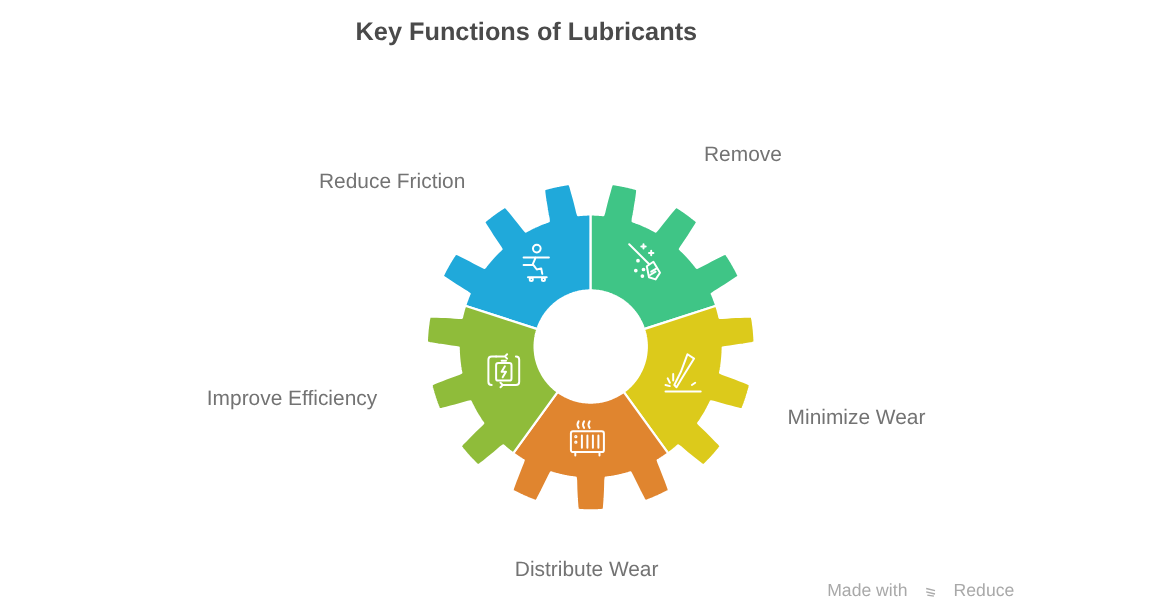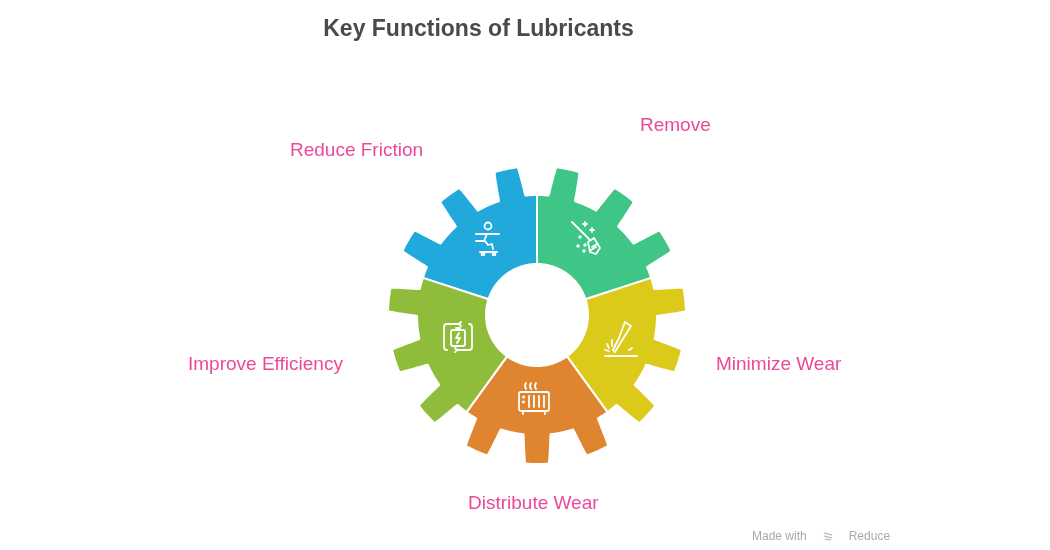--- a/index.html
+++ b/index.html
@@ -1,20 +1,20 @@
 <!DOCTYPE html>
 <html><head>
 <meta charset="utf-8">
 <style>
   html, body { margin:0; padding:0; background:#ffffff; }
   body { width:1050px; height:550px; position:relative; overflow:hidden; font-family:"Liberation Sans", "DejaVu Sans", sans-serif; }
   .title { position:absolute; left:0; width:957px; top:15px; text-align:center; font-size:23px; font-weight:bold; color:#4a4a4a; }
-  .label { position:absolute; font-size:19px; color:#ec4899; line-height:25px; white-space:nowrap; }
+  .label { position:absolute; font-size:19px; color:#737373; line-height:25px; white-space:nowrap;margin-top:16px; }
   svg.gear { position:absolute; left:0; top:0; }
-  .footer { position:absolute; left:752px; top:529px; font-size:12px; color:#a9a9a9; display:flex; align-items:center; gap:16px; }
+  .footer { position:absolute; left:752px; top:529px; font-size:16px; color:#a9a9a9; display:flex; align-items:center; gap:16px; }
   .footer svg { display:inline-block; }
 </style>
 </head>
 <body>
 
 <div class="title">Key Functions of Lubricants</div>
 
 <svg class="gear" width="1050" height="550" viewBox="0 0 1050 550">
   <g id="segments">
       <path d="M422.9 277.9 L423.0 277.4 L423.2 276.9 L423.4 276.4 L423.5 275.9 L423.7 275.4 L423.9 274.9 L424.1 274.4 L424.2 274.0 L424.4 273.5 L424.6 273.0 L424.8 272.5 L425.0 272.0 L425.2 271.5 L425.3 271.0 L425.5 270.5 L425.7 270.0 L425.9 269.6 L426.1 269.1 L426.3 268.6 L426.5 268.1 L426.7 267.6 L427.0 267.2 L425.0 265.7 L421.5 263.6 L418.0 261.4 L414.6 259.2 L411.2 257.0 L407.8 254.8 L404.4 252.5 L402.5 250.9 L402.8 250.3 L403.1 249.7 L403.4 249.1 L403.7 248.5 L403.9 247.9 L404.2 247.4 L404.5 246.8 L404.8 246.2 L405.1 245.6 L405.4 245.0 L405.7 244.5 L406.1 243.9 L406.4 243.3 L406.7 242.8 L407.0 242.2 L407.3 241.6 L407.6 241.1 L408.0 240.5 L408.3 239.9 L408.6 239.4 L408.9 238.8 L409.3 238.3 L409.6 237.7 L410.0 237.1 L410.3 236.6 L410.6 236.0 L411.0 235.5 L411.3 234.9 L411.7 234.4 L412.0 233.8 L412.4 233.3 L412.8 232.8 L413.1 232.2 L413.5 231.7 L413.8 231.1 L414.2 230.6 L416.6 231.4 L420.2 233.2 L423.9 235.0 L427.5 236.9 L431.1 238.8 L434.7 240.7 L438.3 242.6 L440.5 243.6 L440.8 243.2 L441.2 242.8 L441.5 242.4 L441.8 241.9 L442.1 241.5 L442.4 241.1 L442.8 240.7 L443.1 240.3 L443.4 239.9 L443.7 239.5 L444.1 239.1 L444.4 238.7 L444.7 238.3 L445.1 237.9 L445.4 237.5 L445.8 237.1 L446.1 236.7 L446.4 236.3 L446.8 235.9 L447.1 235.5 L447.5 235.1 L447.8 234.7 L448.2 234.3 L448.5 233.9 L448.9 233.5 L449.2 233.2 L449.6 232.8 L450.0 232.4 L450.3 232.0 L450.7 231.6 L451.0 231.3 L451.4 230.9 L451.8 230.5 L452.1 230.1 L452.5 229.8 L452.9 229.4 L453.3 229.0 L453.6 228.7 L454.0 228.3 L454.4 228.0 L454.8 227.6 L455.2 227.2 L455.5 226.9 L455.9 226.5 L454.7 224.4 L452.4 221.0 L450.1 217.7 L447.9 214.3 L445.7 210.8 L443.5 207.4 L441.3 204.0 L440.2 201.7 L440.7 201.3 L441.2 200.9 L441.7 200.4 L442.2 200.0 L442.7 199.6 L443.2 199.2 L443.7 198.8 L444.2 198.4 L444.8 198.0 L445.3 197.6 L445.8 197.2 L446.3 196.8 L446.8 196.4 L447.3 196.0 L447.8 195.6 L448.4 195.2 L448.9 194.8 L449.4 194.5 L449.9 194.1 L450.5 193.7 L451.0 193.3 L451.5 192.9 L452.1 192.6 L452.6 192.2 L453.1 191.8 L453.7 191.5 L454.2 191.1 L454.8 190.8 L455.3 190.4 L455.8 190.0 L456.4 189.7 L456.9 189.3 L457.5 189.0 L458.0 188.6 L458.6 188.3 L459.1 188.0 L461.0 189.7 L463.6 192.8 L466.2 195.9 L468.7 199.1 L471.3 202.3 L473.8 205.5 L476.3 208.7 L477.9 210.6 L478.4 210.3 L478.8 210.0 L479.3 209.8 L479.7 209.5 L480.2 209.3 L480.7 209.0 L481.1 208.8 L481.6 208.6 L482.1 208.3 L482.5 208.1 L483.0 207.8 L483.5 207.6 L483.9 207.4 L484.4 207.1 L484.9 206.9 L485.3 206.7 L485.8 206.5 L486.3 206.2 L486.8 206.0 L487.2 205.8 L487.7 205.6 L488.2 205.4 L488.7 205.2 L489.2 205.0 L489.6 204.7 L490.1 204.5 L490.6 204.3 L491.1 204.1 L491.6 203.9 L492.0 203.7 L492.5 203.5 L493.0 203.3 L493.5 203.2 L494.0 203.0 L494.5 202.8 L495.0 202.6 L495.5 202.4 L496.0 202.2 L496.4 202.1 L496.9 201.9 L497.4 201.7 L497.9 201.5 L498.4 201.4 L498.9 201.2 L498.7 198.7 L497.9 194.7 L497.2 190.7 L496.6 186.7 L495.9 182.7 L495.3 178.7 L494.8 174.6 L494.7 172.1 L495.3 172.0 L495.9 171.8 L496.6 171.6 L497.2 171.4 L497.8 171.2 L498.4 171.1 L499.1 170.9 L499.7 170.7 L500.3 170.6 L501.0 170.4 L501.6 170.3 L502.2 170.1 L502.8 170.0 L503.5 169.8 L504.1 169.7 L504.8 169.5 L505.4 169.4 L506.0 169.3 L506.7 169.1 L507.3 169.0 L507.9 168.9 L508.6 168.7 L509.2 168.6 L509.8 168.5 L510.5 168.4 L511.1 168.3 L511.8 168.2 L512.4 168.0 L513.0 167.9 L513.7 167.8 L514.3 167.7 L515.0 167.6 L515.6 167.5 L516.3 167.5 L516.9 167.4 L517.6 167.3 L518.5 169.6 L519.6 173.5 L520.7 177.4 L521.8 181.4 L522.8 185.3 L523.8 189.2 L524.7 193.2 L525.5 195.6 L526.0 195.5 L526.5 195.5 L527.1 195.4 L527.6 195.4 L528.1 195.3 L528.6 195.3 L529.2 195.3 L529.7 195.2 L530.2 195.2 L530.7 195.2 L531.2 195.1 L531.8 195.1 L532.3 195.1 L532.8 195.1 L533.3 195.1 L533.9 195.0 L534.4 195.0 L534.9 195.0 L535.4 195.0 L536.0 195.0 L536.5 195.0 L537.0 195.0 L537.0 264.0 L536.1 264.0 L535.2 264.0 L534.3 264.1 L533.4 264.1 L532.6 264.2 L531.7 264.3 L530.8 264.4 L529.9 264.5 L529.0 264.6 L528.1 264.8 L527.3 264.9 L526.4 265.1 L525.5 265.3 L524.7 265.5 L523.8 265.7 L522.9 266.0 L522.1 266.2 L521.2 266.5 L520.4 266.8 L519.6 267.1 L518.7 267.4 L517.9 267.7 L517.1 268.1 L516.3 268.4 L515.4 268.8 L514.6 269.2 L513.8 269.6 L513.1 270.0 L512.3 270.4 L511.5 270.8 L510.7 271.3 L510.0 271.7 L509.2 272.2 L508.5 272.7 L507.7 273.2 L507.0 273.7 L506.3 274.3 L505.6 274.8 L504.9 275.4 L504.2 275.9 L503.5 276.5 L502.9 277.1 L502.2 277.7 L501.6 278.3 L500.9 278.9 L500.3 279.6 L499.7 280.2 L499.1 280.9 L498.5 281.5 L497.9 282.2 L497.4 282.9 L496.8 283.6 L496.3 284.3 L495.7 285.0 L495.2 285.7 L494.7 286.5 L494.2 287.2 L493.7 288.0 L493.3 288.7 L492.8 289.5 L492.4 290.3 L492.0 291.1 L491.6 291.8 L491.2 292.6 L490.8 293.4 L490.4 294.3 L490.1 295.1 L489.7 295.9 L489.4 296.7 L489.1 297.6 L488.8 298.4 L488.5 299.2 Z" fill="#20A9DA" stroke="#ffffff" stroke-width="2" stroke-linejoin="round"></path>
@@ -69,21 +69,21 @@
     </g>
   </g>
 </svg>
 
 <div class="label" style="left:290px; top:137px;">Reduce Friction</div>
 <div class="label" style="left:640px; top:112px;">
   <div>Remove</div>
 </div>
 <div class="label" style="left:716px; top:351px;">Minimize Wear</div>
 <div class="label" style="left:468px; top:490px;">Distribute Wear</div>
-<div class="label" style="left:188px; top:351px;">Improve Efficiency</div>
+<div class="label" style="left:188px; top:334px;">Improve Efficiency</div>
 
 <div class="footer">
   <span>Made with</span>
   <svg width="10" height="10" viewBox="0 0 10 10">
       <path d="M1 2 L9 4 M1 5 L9 7 M2 8 L8 9" stroke="#aaaaaa" stroke-width="1.2" fill="none"></path>
     </svg>
   <span>Reduce</span>
 </div>
 
 </body></html>

